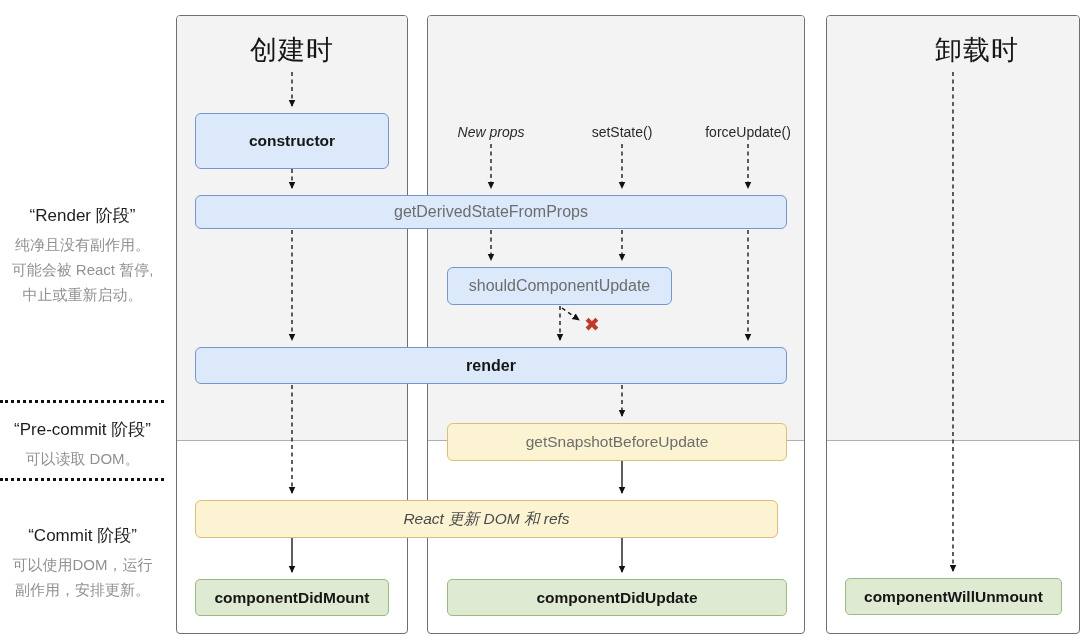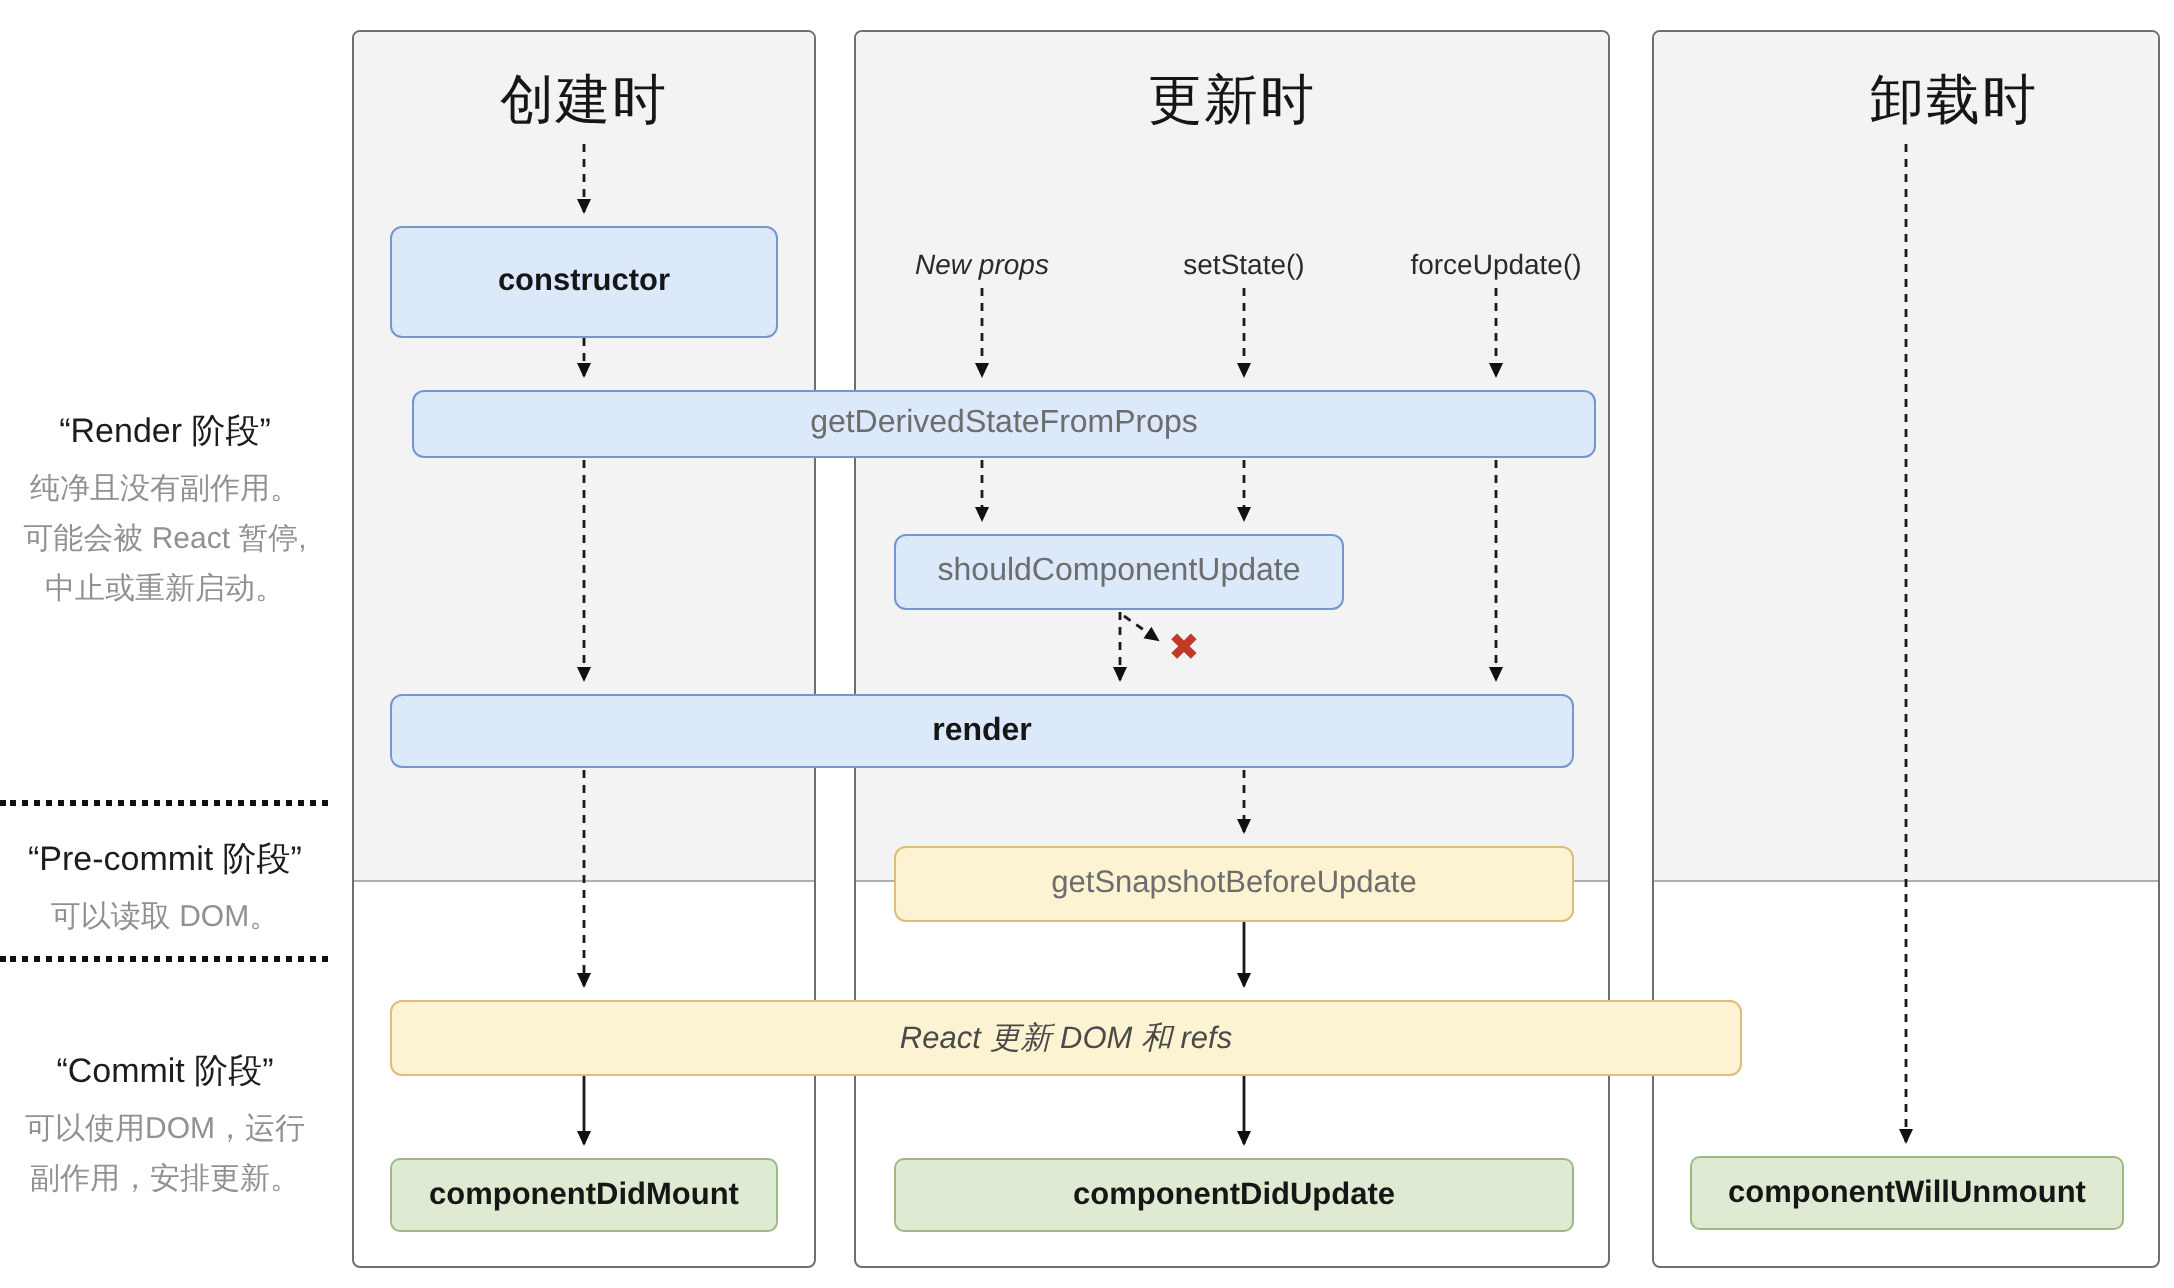--- a/index.html
+++ b/index.html
@@ -35,25 +35,25 @@
   .box{position:absolute;display:flex;align-items:center;justify-content:center;
        box-sizing:border-box;border-radius:6px;font-size:15.5px;z-index:3;}
   .blue{background:#dbe9fb;border:1px solid #7597cc;}
   .yellow{background:#fcf3d3;border:1px solid #dcbe75;}
   .green{background:#dfead3;border:1px solid #9cb984;border-radius:5px;}
   .bold{font-weight:bold;color:#161616;}
   .graytext{color:#6d6d6d;}
   .italic{font-style:italic;color:#4a4a4a;}
 
   .b-constructor{left:195px;top:113px;width:194px;height:56px;}
-  .b-gdsfp{left:206px;top:195px;width:592px;height:34px;font-size:16px;}
+  .b-gdsfp{left:195px;top:195px;width:592px;height:34px;font-size:16px;}
   .b-scu{left:447px;top:267px;width:225px;height:38px;font-size:16px;}
   .b-render{left:195px;top:347px;width:592px;height:37px;font-size:16px;}
   .b-gsbu{left:447px;top:423px;width:340px;height:38px;}
-  .b-reactupd{left:195px;top:500px;width:676px;height:38px;}
+  .b-reactupd{left:195px;top:500px;width:583px;height:38px;}
   .b-cdm{left:195px;top:579px;width:194px;height:37px;}
   .b-cdu{left:447px;top:579px;width:340px;height:37px;}
   .b-cwu{left:845px;top:578px;width:217px;height:37px;}
 
   .arrows{position:absolute;left:0;top:0;z-index:2;}
   .redx{position:absolute;left:584px;top:313px;z-index:4;color:#bf3a28;font-size:19px;font-weight:bold;}
 </style>
 </head>
 <body>
 
@@ -80,21 +80,20 @@
     <div class="phase-line">可以使用DOM，运行</div>
     <div class="phase-line">副作用，安排更新。</div>
   </div>
 
   <div class="col col1">
     <div class="grayzone"></div>
     <div class="col-title">创建时</div>
   </div>
   <div class="col col2">
     <div class="grayzone"></div>
-    <div class="col-title">更新时</div>
   </div>
   <div class="col col3">
     <div class="grayzone"></div>
     <div class="col-title">卸载时</div>
   </div>
 
   <div class="event ev-newprops">New props</div>
   <div class="event ev-setstate">setState()</div>
   <div class="event ev-forceupdate">forceUpdate()</div>
 

